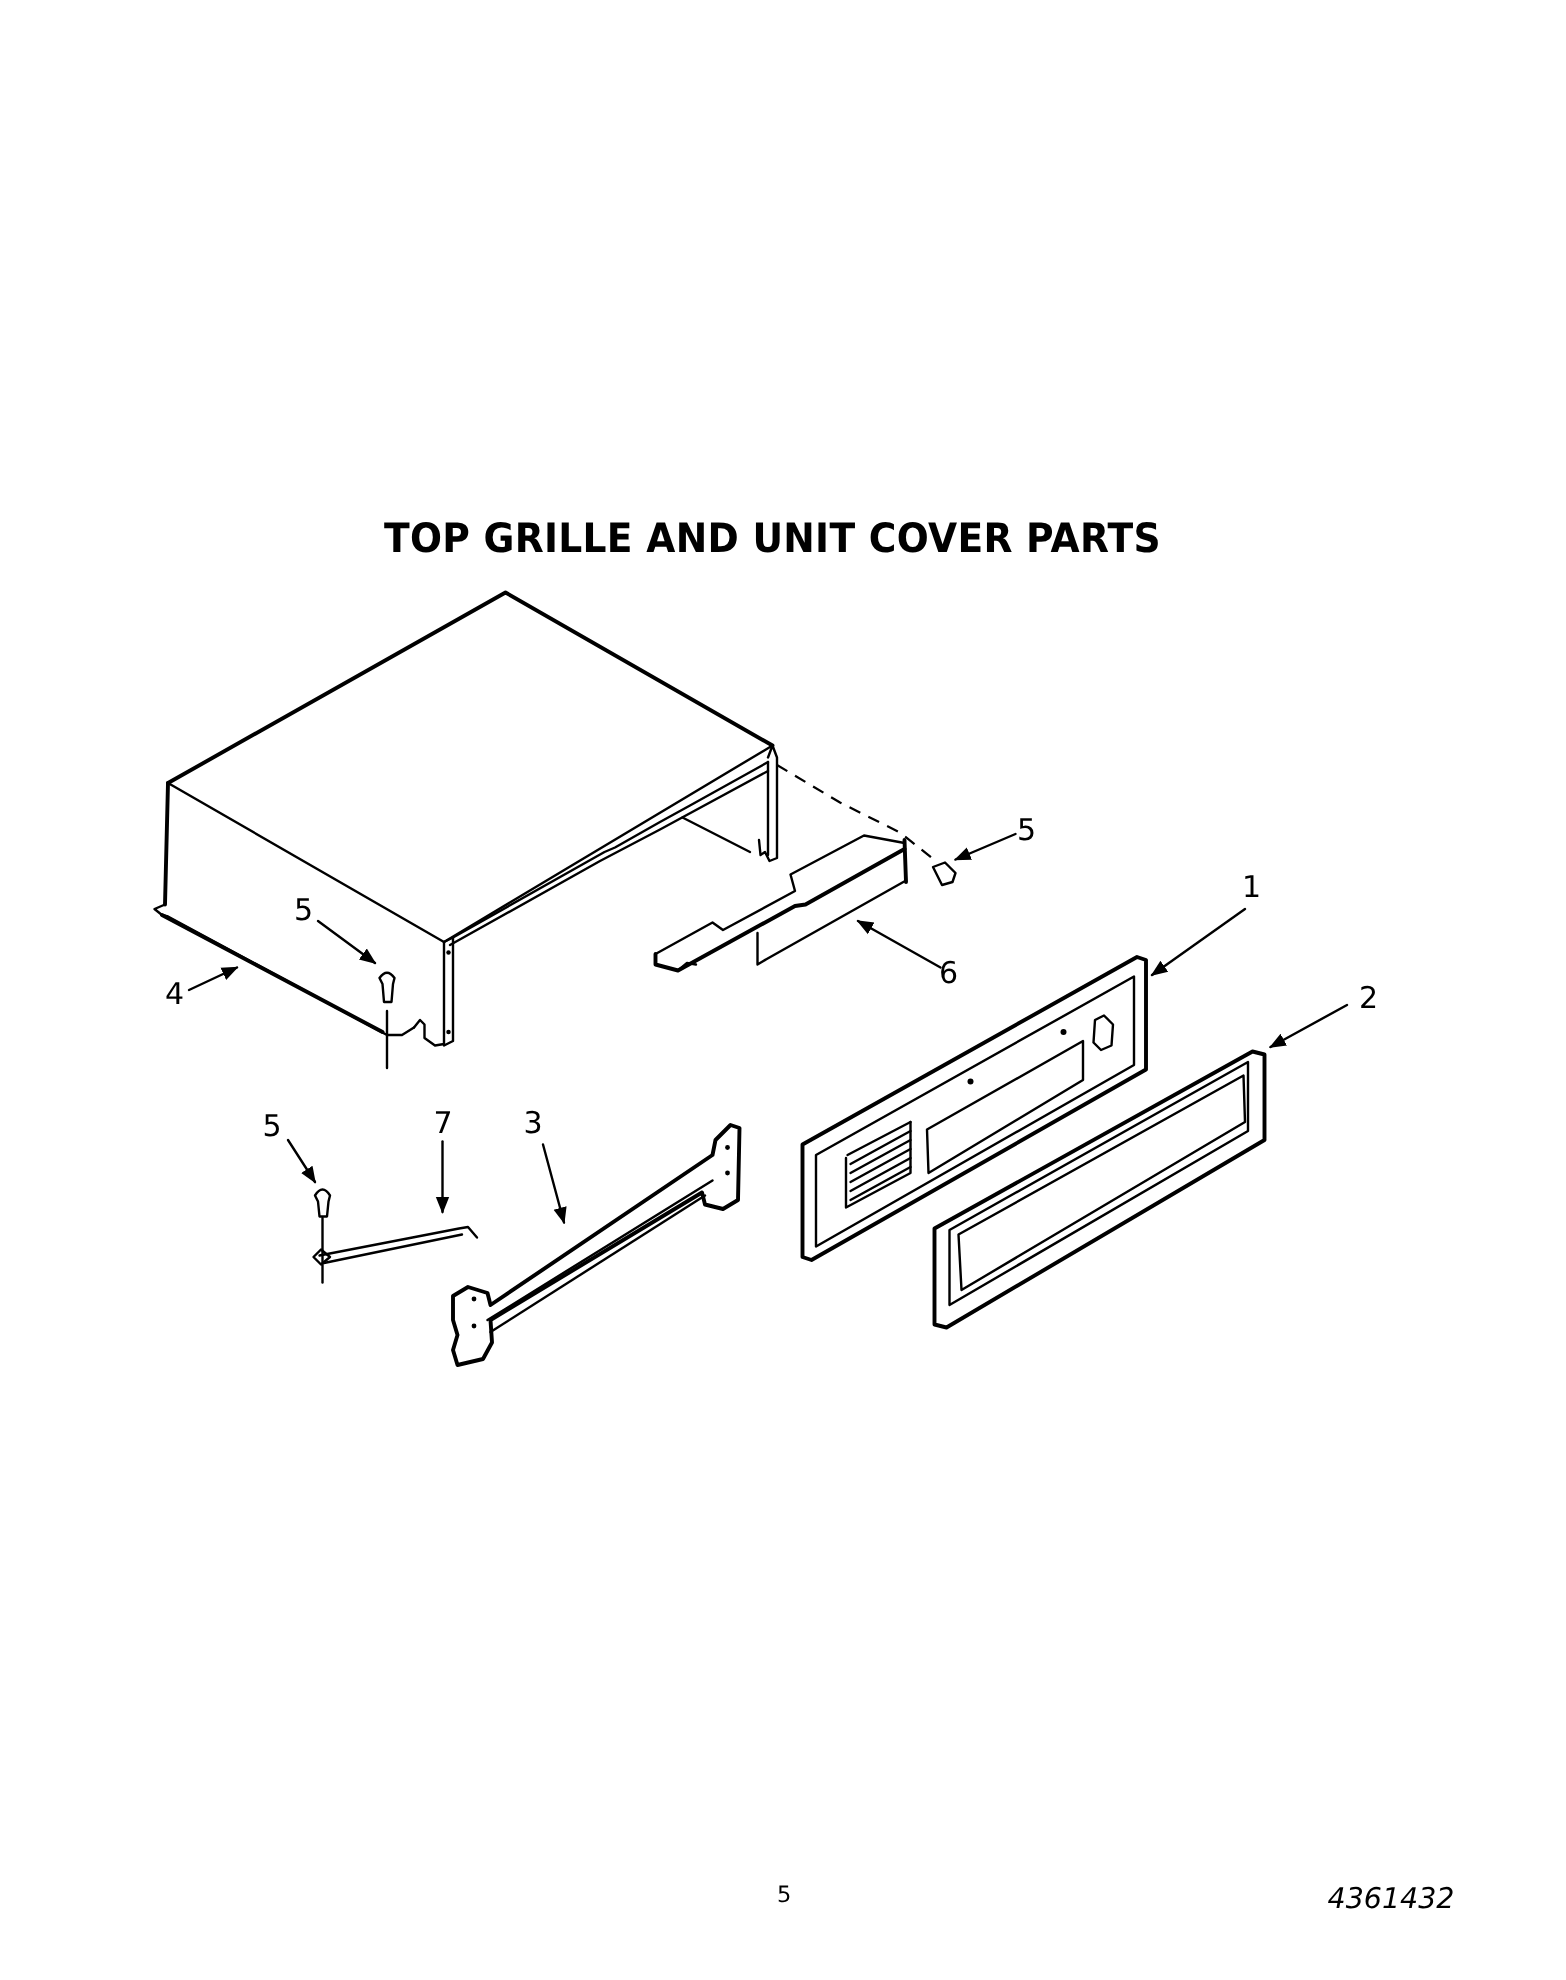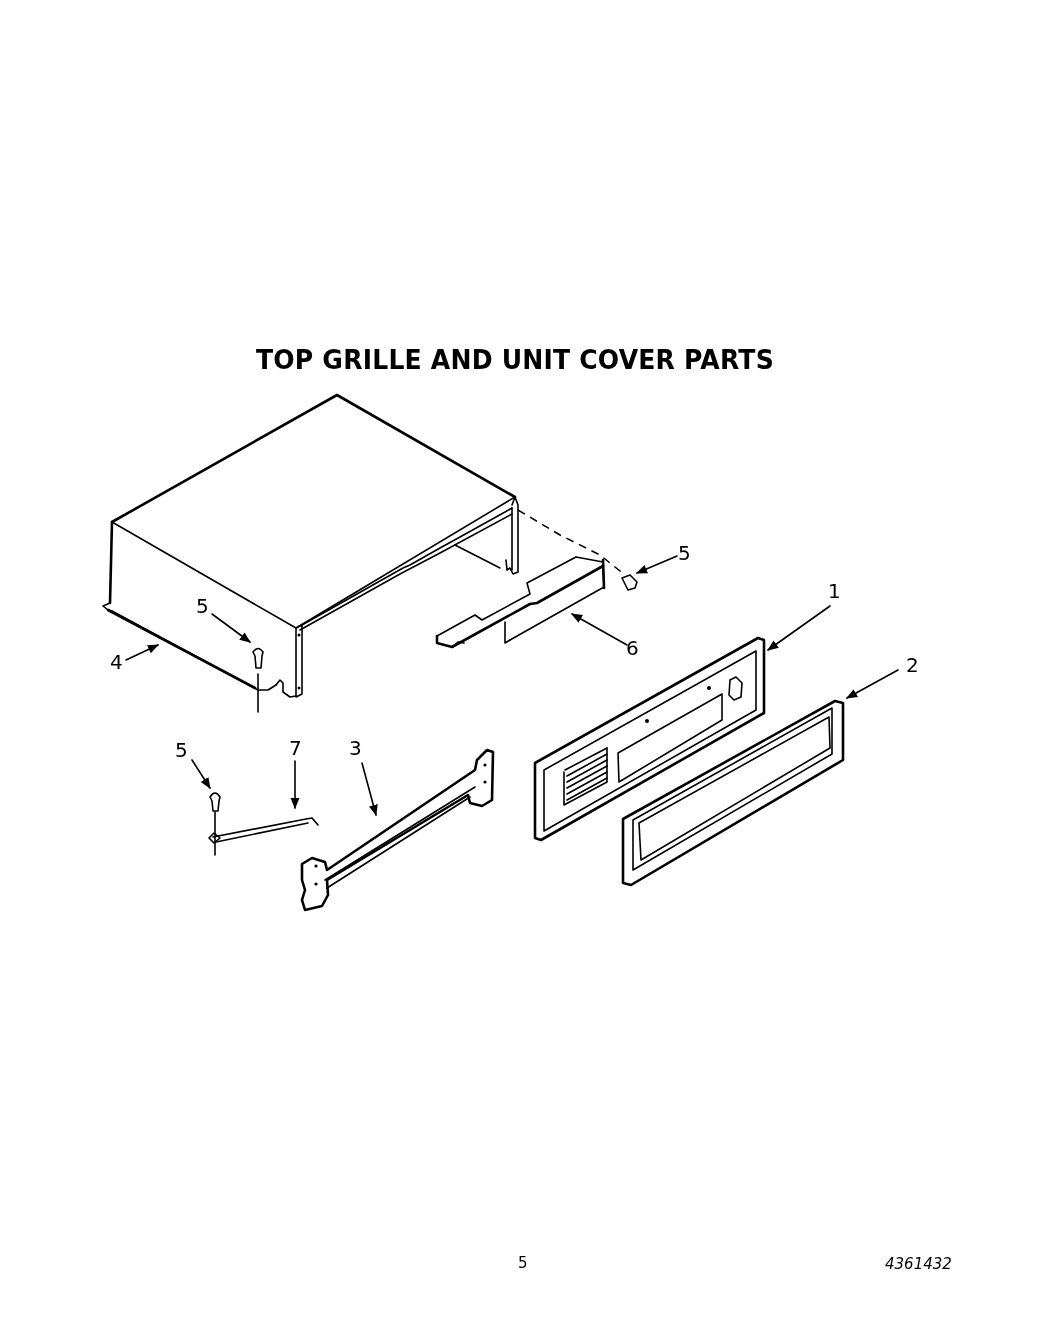--- a/index.html
+++ b/index.html
@@ -5,21 +5,21 @@
     html, body { margin: 0; padding: 0; background: #ffffff; }
     body { width: 1044px; height: 1320px; position: relative; overflow: hidden; font-family: "DejaVu Sans", sans-serif; color: #000; }
     .title {
       position: absolute; left: 256px; top: 344px; width: 520px;
       font-family: "DejaVu Sans", sans-serif; font-weight: bold; font-size: 27px;
       letter-spacing: 0.2px; white-space: nowrap; transform: scaleX(0.93); transform-origin: left top;
     }
     svg.diagram { position: absolute; left: 0; top: 0; }
     .callout { font-family: "DejaVu Sans", sans-serif; font-size: 20px; fill: #000; }
     .footer-page { position: absolute; left: 518px; top: 1254px; font-size: 15px; font-family: "DejaVu Sans", sans-serif; }
-    .footer-doc { position: absolute; left: 885px; top: 1255px; font-size: 15px; font-family: "DejaVu Sans", sans-serif; font-style: italic; }
+    .footer-doc { position: absolute; left: 885px; top: 1255px; font-size: 19px; font-family: "DejaVu Sans", sans-serif; font-style: italic; }
     .ln { stroke: #000; fill: none; stroke-width: 1.6; stroke-linejoin: round; stroke-linecap: round; }
     .thk { stroke-width: 2.6; }
     .wf { fill: #fff; }
   </style>
 </head>
 <body>
 
 <div class="title">TOP GRILLE AND UNIT COVER PARTS</div>
 
 <svg class="diagram" width="1044" height="1320" viewBox="0 0 1044 1320">

